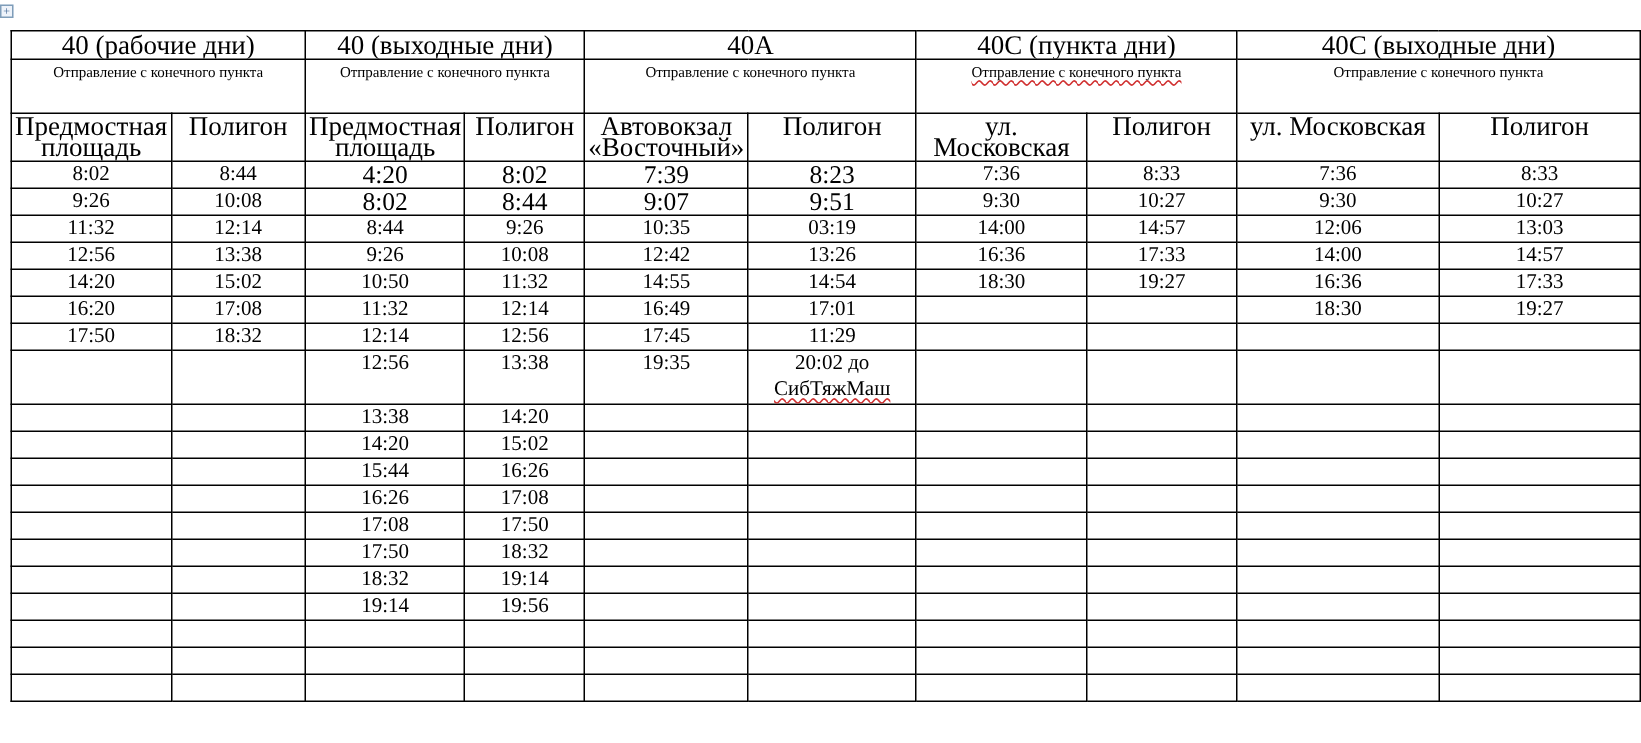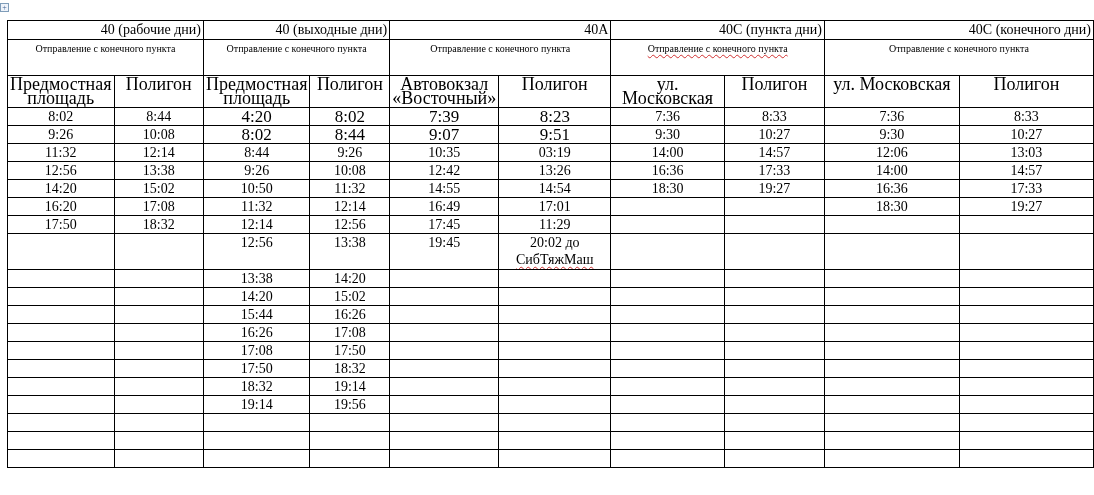--- a/index.html
+++ b/index.html
@@ -4,21 +4,21 @@
   <style>
     html, body { margin: 0; padding: 0; background: #ffffff; }
     body { width: 1094px; height: 495px; overflow: hidden; position: relative;
            font-family: "Liberation Serif", "DejaVu Serif", serif; color: #000; }
     .handle { position: absolute; left: 0; top: 3px; width: 9px; height: 9px;
               border: 1px solid #7f9db9; background: #eef3fa; box-sizing: border-box;
               font-size: 8px; line-height: 7px; text-align: center; color: #3a5f8f; }
     table { position: absolute; left: 7px; top: 20px; border-collapse: collapse; table-layout: fixed; }
     td { border: 1.5px solid #000; padding: 0 2px; text-align: center; vertical-align: top;
          font-size: 13px; line-height: 17px; overflow: hidden; }
-    .r-route td { height: 18px; font-size: 14px; line-height: 18px; text-align: right; }
+    .r-route td { height: 18px; font-size: 18px; line-height: 18px; }
     .r-dep td { height: 35px; font-size: 10px; line-height: 17px; }
     .r-stop td { height: 30px; font-size: 18px; line-height: 14px; padding-top: 1px; }
     .r-data td { height: 17px; font-size: 14px; line-height: 17px; }
     .big { font-size: 17px !important; }
     .r-tall td { height: 35px; }
     .spell { text-decoration: underline wavy #d03030; text-decoration-thickness: 1px; text-underline-offset: 2px; }
   </style>
 </head>
 <body>
 
@@ -36,21 +36,21 @@
       <col style="width:101px">
     <col style="width:136px">
       <col style="width:136px">
   </colgroup>
   <tbody id="tbody">
     <tr class="r-route">
       <td colspan="2">40 (рабочие дни)</td>
       <td colspan="2">40 (выходные дни)</td>
       <td colspan="2">40А</td>
       <td colspan="2">40С (пункта дни)</td>
-      <td colspan="2">40С (конечного дни)</td>
+      <td colspan="2">40С (выходные дни)</td>
     </tr>
     <tr class="r-dep">
       <td colspan="2">Отправление с конечного пункта</td>
       <td colspan="2" style="padding:0 20px">Отправление с конечного пункта</td>
       <td colspan="2">Отправление с конечного пункта</td>
       <td colspan="2"><span class="spell">Отправление с конечного пункта</span></td>
       <td colspan="2">Отправление с конечного пункта</td>
     </tr>
     <tr class="r-stop">
       <td>Предмостная площадь</td>
@@ -146,21 +146,21 @@
         <td></td>
         <td></td>
         <td></td>
         <td></td>
       </tr>
       <tr class="r-data r-tall">
         <td></td>
         <td></td>
         <td>12:56</td>
         <td>13:38</td>
-        <td>19:45</td>
+        <td>19:35</td>
         <td><span>20:02 до <span class="spell">СибТяжМаш</span></span></td>
         <td></td>
         <td></td>
         <td></td>
         <td></td>
       </tr>
       <tr class="r-data">
         <td></td>
         <td></td>
         <td>13:38</td>

